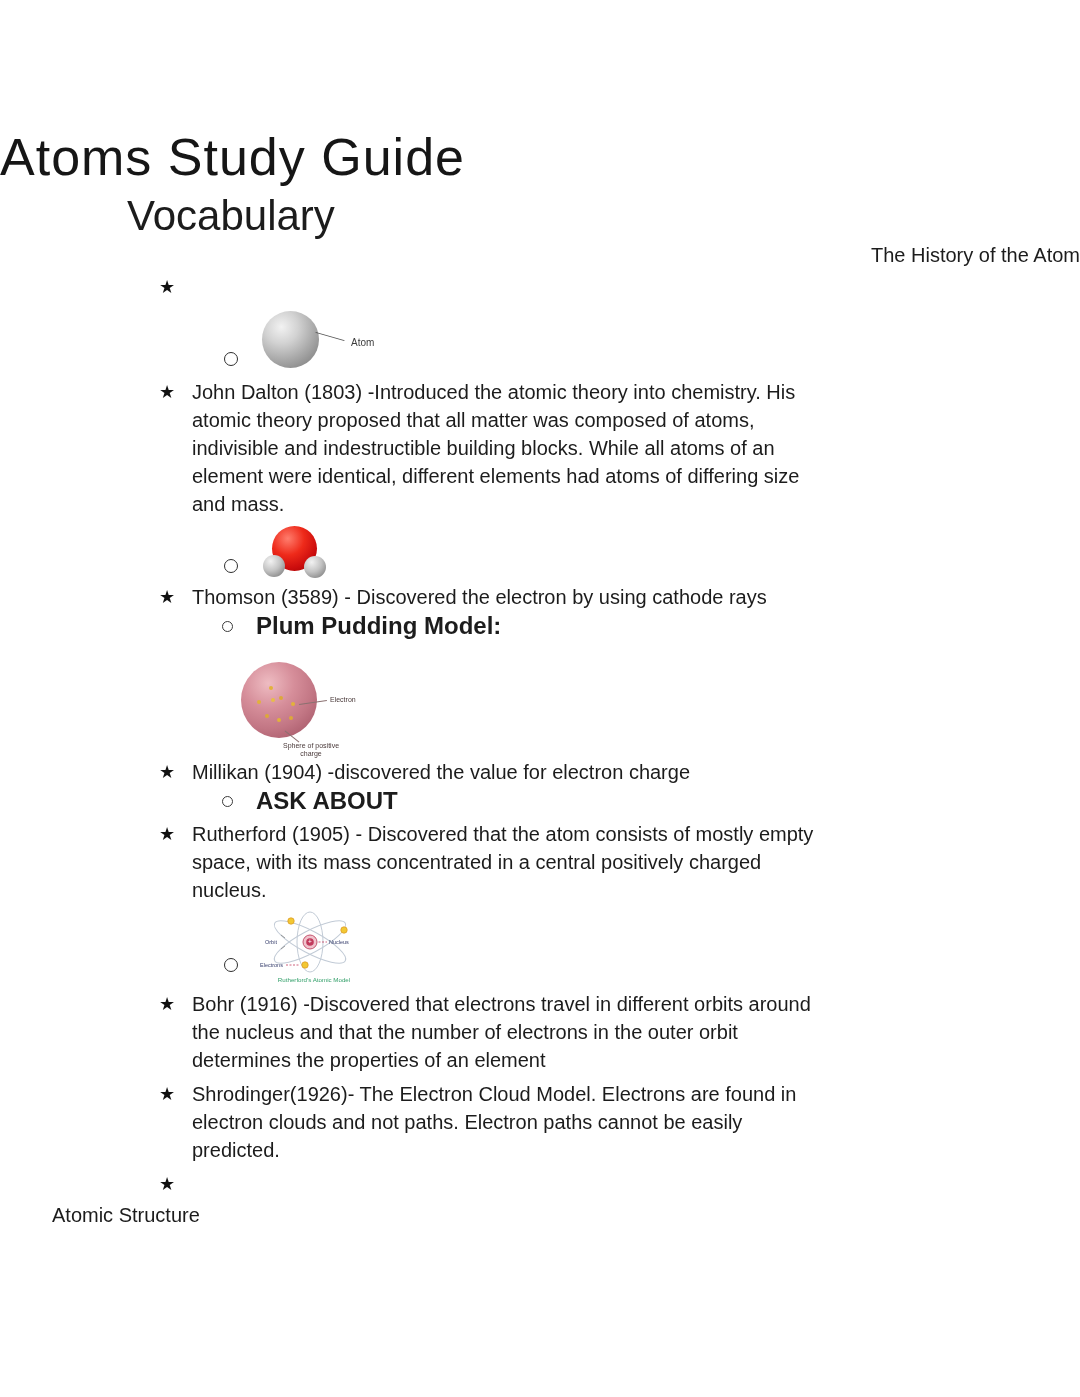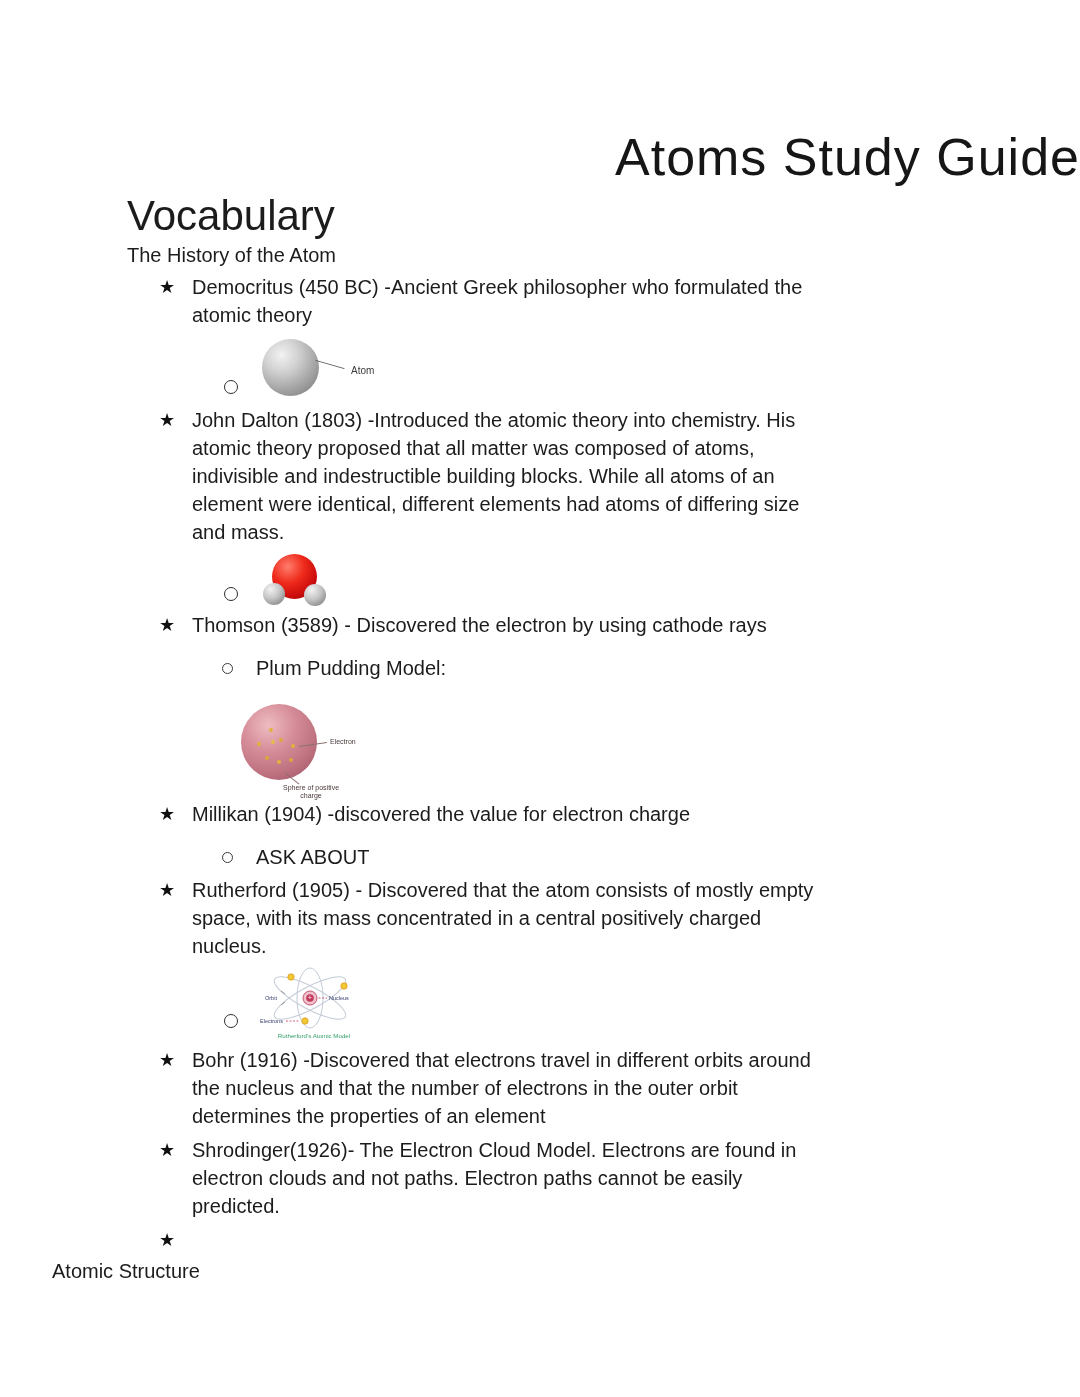--- a/index.html
+++ b/index.html
@@ -7,37 +7,38 @@
   body {
     width: 1080px; height: 1397px;
     font-family: "Liberation Sans", sans-serif;
     color: #1c1c1c;
     overflow: hidden;
   }
   .page { position: relative; width: 1080px; height: 1397px; background: #fff; }
 
   .doc-title {
     margin-top: 128px;
-    text-align: right;
+    text-align: left;
     font-size: 52px;
     font-weight: 500;
     letter-spacing: 1px;
     line-height: 58px;
     color: #161616;
   }
   .section-heading {
     margin: 10px 0 0 127px;
     font-size: 42px;
     font-weight: 400;
     line-height: 40px;
   }
   .subsection-heading {
     margin: 6px 0 0 127px;
     font-size: 20px;
     line-height: 26px;
+    text-align: right;
   }
   .footer-heading {
     margin: 4px 0 0 52px;
     font-size: 20px;
     line-height: 26px;
   }
 
   
   .li {
     display: flex;
@@ -47,23 +48,24 @@
     line-height: 28px;
   }
   .li .star { width: 33px; flex: none; font-size: 18px; color: #111; }
   .li .li-text { white-space: pre-line; width: 740px; }
 
   
   .sub {
     display: flex;
     align-items: center;
     margin-left: 222px;
-    margin-top: 15px;
-    font-size: 20px;
+    margin-top: 1px;
+    font-size: 24px;
     line-height: 28px;
+    font-weight: bold;
   }
   .circle-sm {
     width: 11px; height: 11px; flex: none;
     border: 1.8px solid #3a3a3a; border-radius: 50%;
     margin-right: 23px;
   }
 
   
   .fig-row { display: flex; align-items: flex-end; margin-left: 224px; }
   .circle-lg {
@@ -142,22 +144,20 @@
 <div class="page">
 
   <h1 class="doc-title">Atoms Study Guide</h1>
 
   <h2 class="section-heading">Vocabulary</h2>
 
   <div class="subsection-heading">The History of the Atom</div>
 
   <div class="li">
     <span class="star">★</span>
-    <span class="li-text">Democritus (450 BC) -Ancient Greek philosopher who formulated the
-atomic theory</span>
   </div>
 
   <div class="fig-row row-atom">
     <span class="circle-lg"></span>
     <div class="fig-atom">
       <div class="atom-sphere"></div>
       <div class="atom-pointer"></div>
       <span class="atom-label">Atom</span>
     </div>
   </div>

